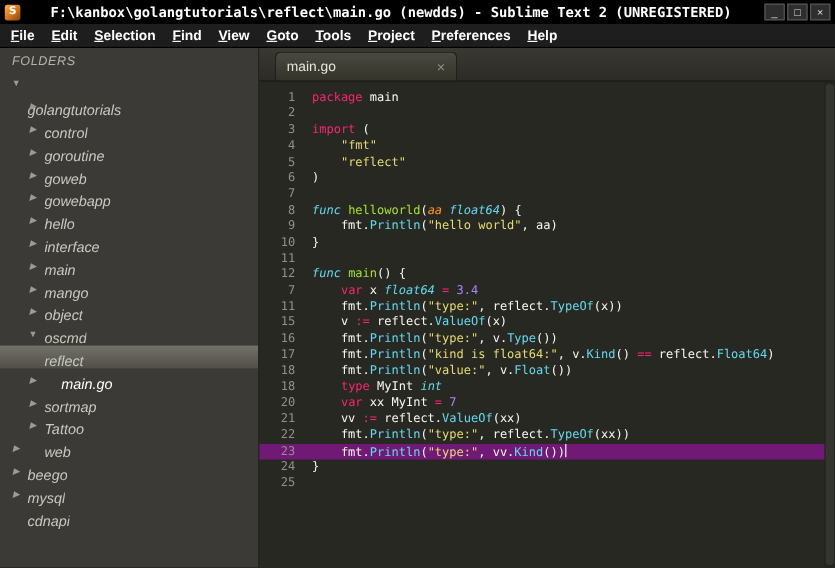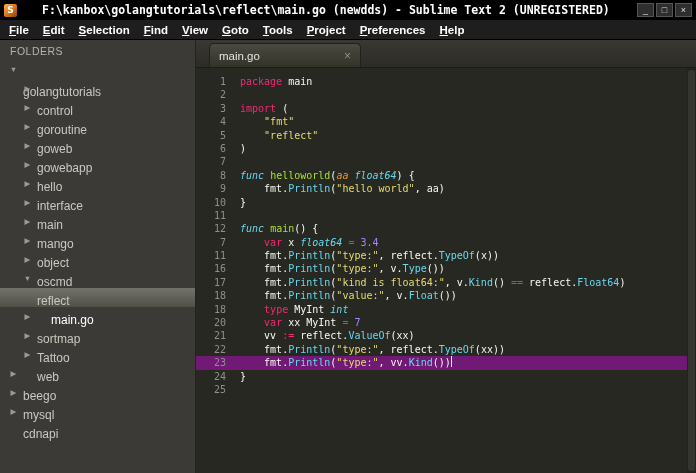--- a/index.html
+++ b/index.html
@@ -20,21 +20,21 @@
 
   
   .menubar { height:20px; background:#1e1e1e; border-bottom:1px solid #000; display:flex; align-items:center; padding:0 2px; flex:0 0 auto; }
   .menu-item { color:#fff; font-size:11.5px; font-weight:bold; padding:2px 7px; white-space:nowrap; cursor:default; }
   .menu-item u { text-decoration:underline; }
 
   
   .main { flex:1; display:flex; overflow:hidden; }
 
   
-  .sidebar { width:195px; flex:0 0 auto; background:#3b3a36; overflow:hidden; display:flex; flex-direction:column; }
+  .sidebar { width:215px; flex:0 0 auto; background:#3b3a36; overflow:hidden; display:flex; flex-direction:column;font-style:italic; }
   .folders-header { font-size:10.5px; color:#b5b5ac; padding:5px 10px 3px 10px; letter-spacing:0.5px; flex:0 0 auto; }
   .tree { flex:1; overflow:hidden; }
   .tree-row { height:19px; display:flex; align-items:center; white-space:nowrap; color:#c9c9c1; font-size:12px; cursor:default; }
   .tree-row.selected { background:linear-gradient(#73726a,#514f48); color:#fff; }
   .arrow { width:11px; margin-right:4px; font-size:7.5px; color:#9b9b91; display:inline-block; text-align:center; flex:0 0 auto; }
   .tree-label { overflow:hidden; text-overflow:ellipsis;margin-top:44px; }
 
   
   .editor-pane { flex:1; display:flex; flex-direction:column; background:#272822; position:relative; overflow:hidden; border-left:1px solid #24231f; }
   .tabbar { height:28px; flex:0 0 auto; background:linear-gradient(#393833,#2c2b26); border-bottom:1px solid #1c1b17;
@@ -197,20 +197,21 @@
           <div class="code-line"><span class="gutter">5</span><span class="line-text"><span class="t-w">    </span><span class="t-q">"reflect"</span></span></div>
           <div class="code-line"><span class="gutter">6</span><span class="line-text"><span class="t-w">)</span></span></div>
           <div class="code-line"><span class="gutter">7</span><span class="line-text"></span></div>
           <div class="code-line"><span class="gutter">8</span><span class="line-text"><span class="t-s">func</span><span class="t-w"> </span><span class="t-f">helloworld</span><span class="t-w">(</span><span class="t-p">aa</span><span class="t-w"> </span><span class="t-s">float64</span><span class="t-w">) {</span></span></div>
           <div class="code-line"><span class="gutter">9</span><span class="line-text"><span class="t-w">    fmt.</span><span class="t-c">Println</span><span class="t-w">(</span><span class="t-q">"hello world"</span><span class="t-w">, aa)</span></span></div>
           <div class="code-line"><span class="gutter">10</span><span class="line-text"><span class="t-w">}</span></span></div>
           <div class="code-line"><span class="gutter">11</span><span class="line-text"></span></div>
           <div class="code-line"><span class="gutter">12</span><span class="line-text"><span class="t-s">func</span><span class="t-w"> </span><span class="t-f">main</span><span class="t-w">() {</span></span></div>
           <div class="code-line"><span class="gutter">7</span><span class="line-text"><span class="t-w">    </span><span class="t-k">var</span><span class="t-w"> x </span><span class="t-s">float64</span><span class="t-w"> </span><span class="t-k">=</span><span class="t-w"> </span><span class="t-n">3.4</span></span></div>
           <div class="code-line"><span class="gutter">11</span><span class="line-text"><span class="t-w">    fmt.</span><span class="t-c">Println</span><span class="t-w">(</span><span class="t-q">"type:"</span><span class="t-w">, reflect.</span><span class="t-c">TypeOf</span><span class="t-w">(x))</span></span></div>
+          <div class="code-line"><span class="gutter">15</span><span class="line-text"><span class="t-w">    v </span><span class="t-k">:=</span><span class="t-w"> reflect.</span><span class="t-c">ValueOf</span><span class="t-w">(x)</span></span></div>
           <div class="code-line"><span class="gutter">16</span><span class="line-text"><span class="t-w">    fmt.</span><span class="t-c">Println</span><span class="t-w">(</span><span class="t-q">"type:"</span><span class="t-w">, v.</span><span class="t-c">Type</span><span class="t-w">())</span></span></div>
           <div class="code-line"><span class="gutter">17</span><span class="line-text"><span class="t-w">    fmt.</span><span class="t-c">Println</span><span class="t-w">(</span><span class="t-q">"kind is float64:"</span><span class="t-w">, v.</span><span class="t-c">Kind</span><span class="t-w">() </span><span class="t-k">==</span><span class="t-w"> reflect.</span><span class="t-c">Float64</span><span class="t-w">)</span></span></div>
           <div class="code-line"><span class="gutter">18</span><span class="line-text"><span class="t-w">    fmt.</span><span class="t-c">Println</span><span class="t-w">(</span><span class="t-q">"value:"</span><span class="t-w">, v.</span><span class="t-c">Float</span><span class="t-w">())</span></span></div>
           <div class="code-line"><span class="gutter">18</span><span class="line-text"><span class="t-w">    </span><span class="t-k">type</span><span class="t-w"> MyInt </span><span class="t-s">int</span></span></div>
           <div class="code-line"><span class="gutter">20</span><span class="line-text"><span class="t-w">    </span><span class="t-k">var</span><span class="t-w"> xx MyInt </span><span class="t-k">=</span><span class="t-w"> </span><span class="t-n">7</span></span></div>
           <div class="code-line"><span class="gutter">21</span><span class="line-text"><span class="t-w">    vv </span><span class="t-k">:=</span><span class="t-w"> reflect.</span><span class="t-c">ValueOf</span><span class="t-w">(xx)</span></span></div>
           <div class="code-line"><span class="gutter">22</span><span class="line-text"><span class="t-w">    fmt.</span><span class="t-c">Println</span><span class="t-w">(</span><span class="t-q">"type:"</span><span class="t-w">, reflect.</span><span class="t-c">TypeOf</span><span class="t-w">(xx))</span></span></div>
           <div class="code-line current"><span class="gutter">23</span><span class="line-text"><span class="t-w">    fmt.</span><span class="t-c">Println</span><span class="t-w">(</span><span class="t-q">"type:"</span><span class="t-w">, vv.</span><span class="t-c">Kind</span><span class="t-w">())</span><span class="cursor"></span></span></div>
           <div class="code-line"><span class="gutter">24</span><span class="line-text"><span class="t-w">}</span></span></div>
           <div class="code-line"><span class="gutter">25</span><span class="line-text"></span></div>

